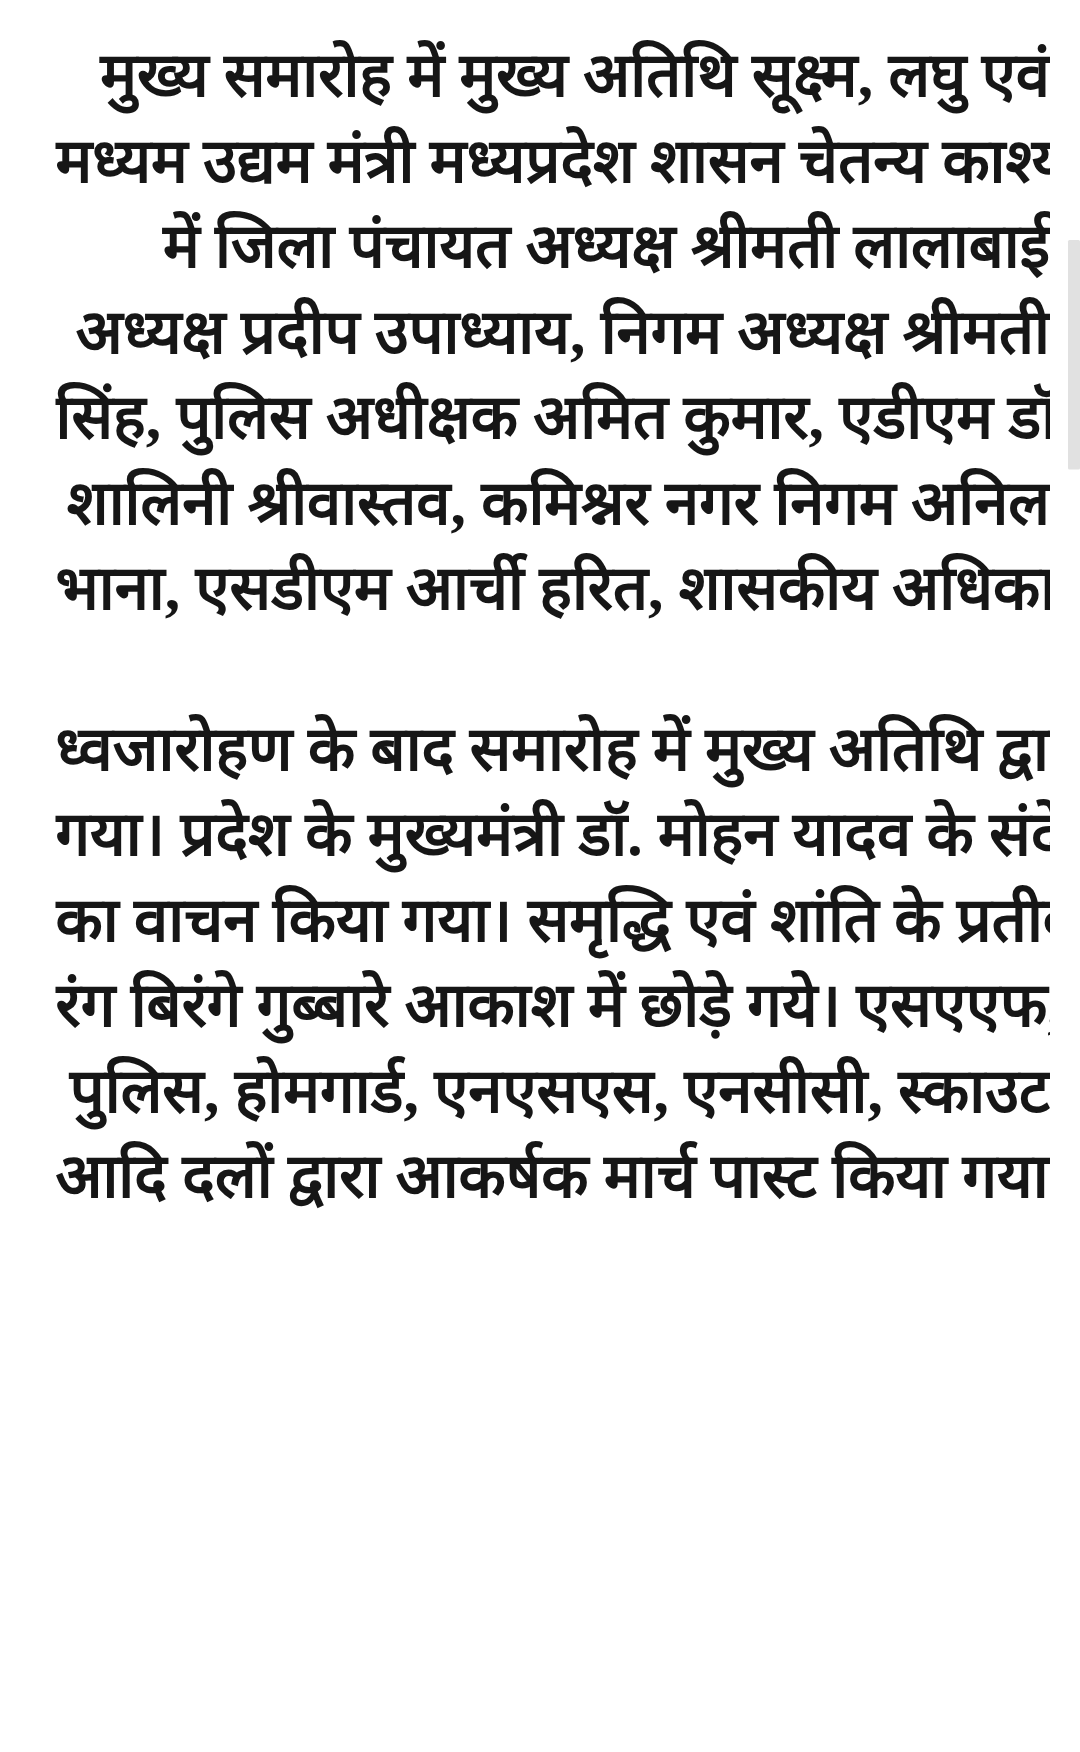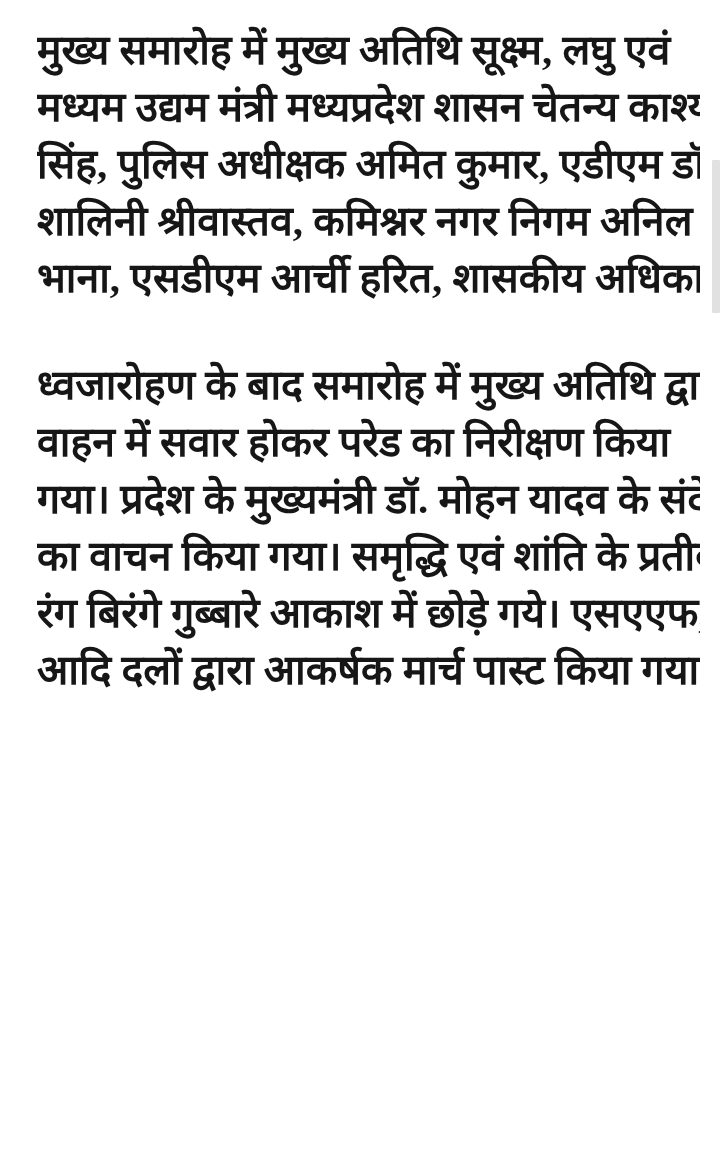--- a/index.html
+++ b/index.html
@@ -25,48 +25,51 @@
     line-height: 57px;
     text-align: left;
   }
   .para {
     margin: 0 0 50px 0;
     padding: 0;
   }
   .line {
     white-space: nowrap;
     overflow: hidden;
+    text-align: right;
   }
   .scrollbar-thumb {
     position: absolute;
     top: 160px;
     right: 0;
     width: 8px;
     height: 153px;
     background: #e1e1e1;
     border-radius: 1px;
   }
 </style>
 </head>
 <body>
 
 <div class="article">
 
   <div class="para">
     <div class="line">मुख्य समारोह में मुख्य अतिथि सूक्ष्म, लघु एवं</div>
     <div class="line">मध्यम उद्यम मंत्री मध्यप्रदेश शासन चेतन्य काश्यप</div>
+    <div class="line">में जिला पंचायत अध्यक्ष श्रीमती लालाबाई</div>
+    <div class="line">अध्यक्ष प्रदीप उपाध्याय, निगम अध्यक्ष श्रीमती</div>
     <div class="line">सिंह, पुलिस अधीक्षक अमित कुमार, एडीएम डॉ.</div>
     <div class="line">शालिनी श्रीवास्तव, कमिश्नर नगर निगम अनिल</div>
     <div class="line">भाना, एसडीएम आर्ची हरित, शासकीय अधिकारी</div>
   </div>
 
   <div class="para">
     <div class="line">ध्वजारोहण के बाद समारोह में मुख्य अतिथि द्वारा</div>
-    <div class="line">वाहन में सवार होकर परेड का निरीक्षण किया</div>
     <div class="line">गया। प्रदेश के मुख्यमंत्री डॉ. मोहन यादव के संदेश</div>
     <div class="line">का वाचन किया गया। समृद्धि एवं शांति के प्रतीक</div>
     <div class="line">रंग बिरंगे गुब्बारे आकाश में छोड़े गये। एसएएफ,</div>
+    <div class="line">पुलिस, होमगार्ड, एनएसएस, एनसीसी, स्काउट</div>
     <div class="line">आदि दलों द्वारा आकर्षक मार्च पास्ट किया गया।</div>
   </div>
 
 </div>
 
 <div class="scrollbar-thumb"></div>
 
 </body></html>

